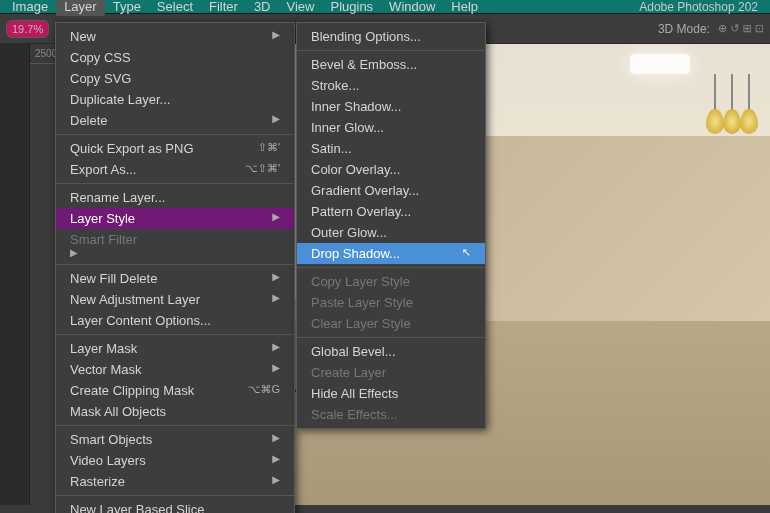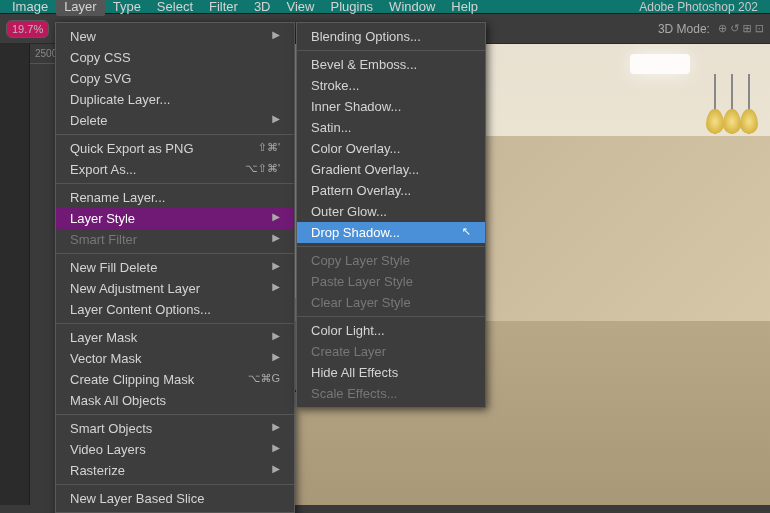--- a/index.html
+++ b/index.html
@@ -201,20 +201,21 @@
       font-size: 13px;
       white-space: nowrap;
     }
     .menu-item.highlighted {
       background: #701a75;
       color: #fff;
     }
     .menu-item.disabled {
       color: #777;
       cursor: default;
+      flex-direction: column;
     }
     .menu-separator {
       height: 1px;
       background: #555;
       margin: 3px 0;
     }
     .menu-item-shortcut {
       color: #aaa;
       font-size: 11px;
       margin-left: 20px;
@@ -397,20 +398,23 @@
   <div class="menu-item">
     <span>Bevel &amp; Emboss...</span>
   </div>
   <div class="menu-item">
     <span>Stroke...</span>
   </div>
   <div class="menu-item">
     <span>Inner Shadow...</span>
   </div>
   <div class="menu-item">
+    <span>Inner Glow...</span>
+  </div>
+  <div class="menu-item">
     <span>Satin...</span>
   </div>
   <div class="menu-item">
     <span>Color Overlay...</span>
   </div>
   <div class="menu-item">
     <span>Gradient Overlay...</span>
   </div>
   <div class="menu-item">
     <span>Pattern Overlay...</span>
@@ -427,21 +431,21 @@
     <span>Copy Layer Style</span>
   </div>
   <div class="menu-item disabled">
     <span>Paste Layer Style</span>
   </div>
   <div class="menu-item disabled">
     <span>Clear Layer Style</span>
   </div>
   <div class="menu-separator"></div>
   <div class="menu-item">
-    <span>Color Light...</span>
+    <span>Global Bevel...</span>
   </div>
   <div class="menu-item disabled">
     <span>Create Layer</span>
   </div>
   <div class="menu-item">
     <span>Hide All Effects</span>
   </div>
   <div class="menu-item disabled">
     <span>Scale Effects...</span>
   </div>

